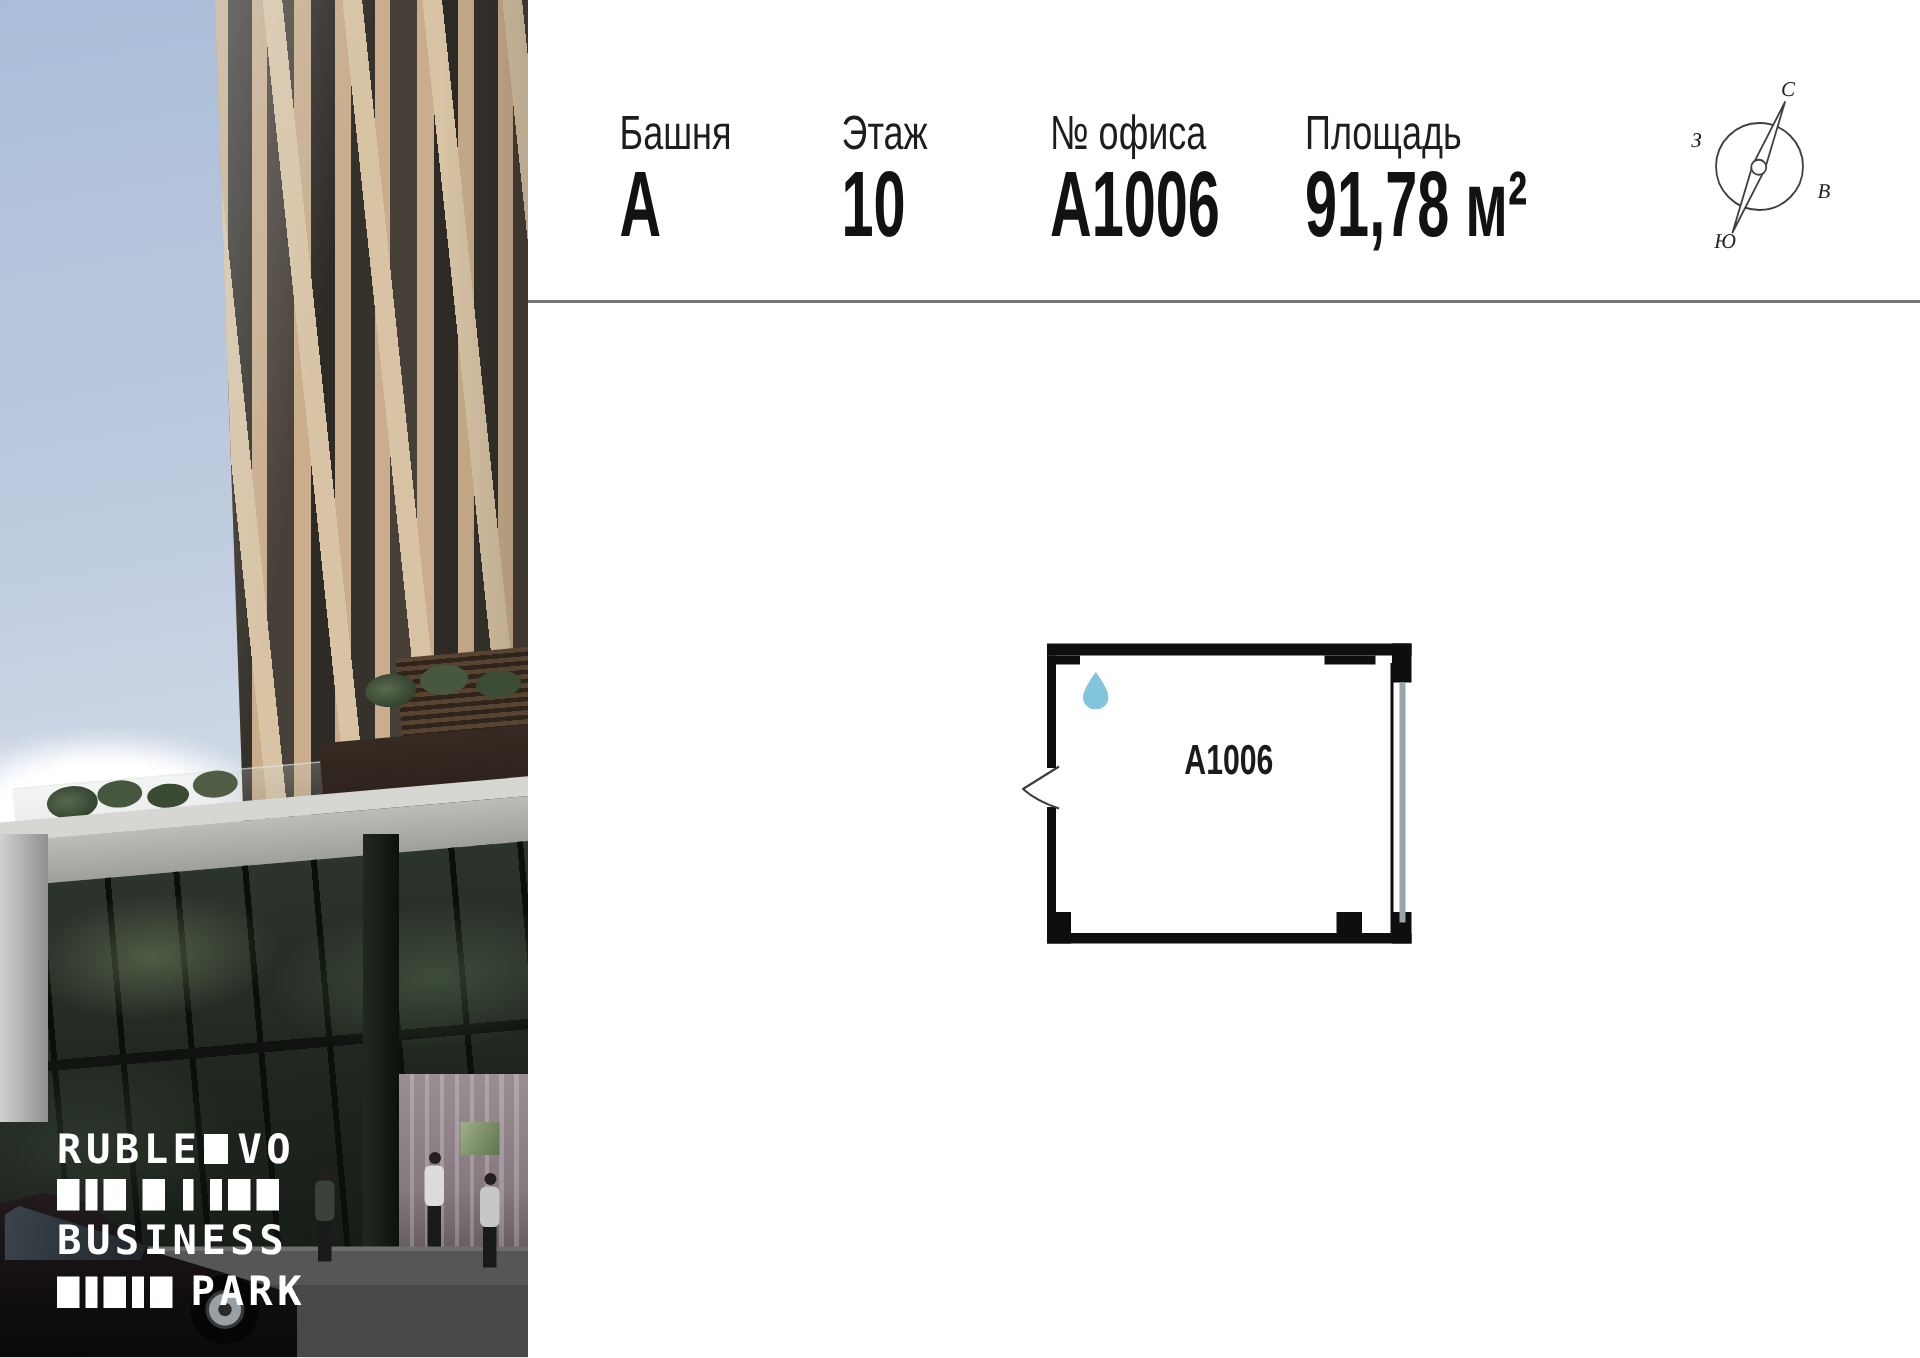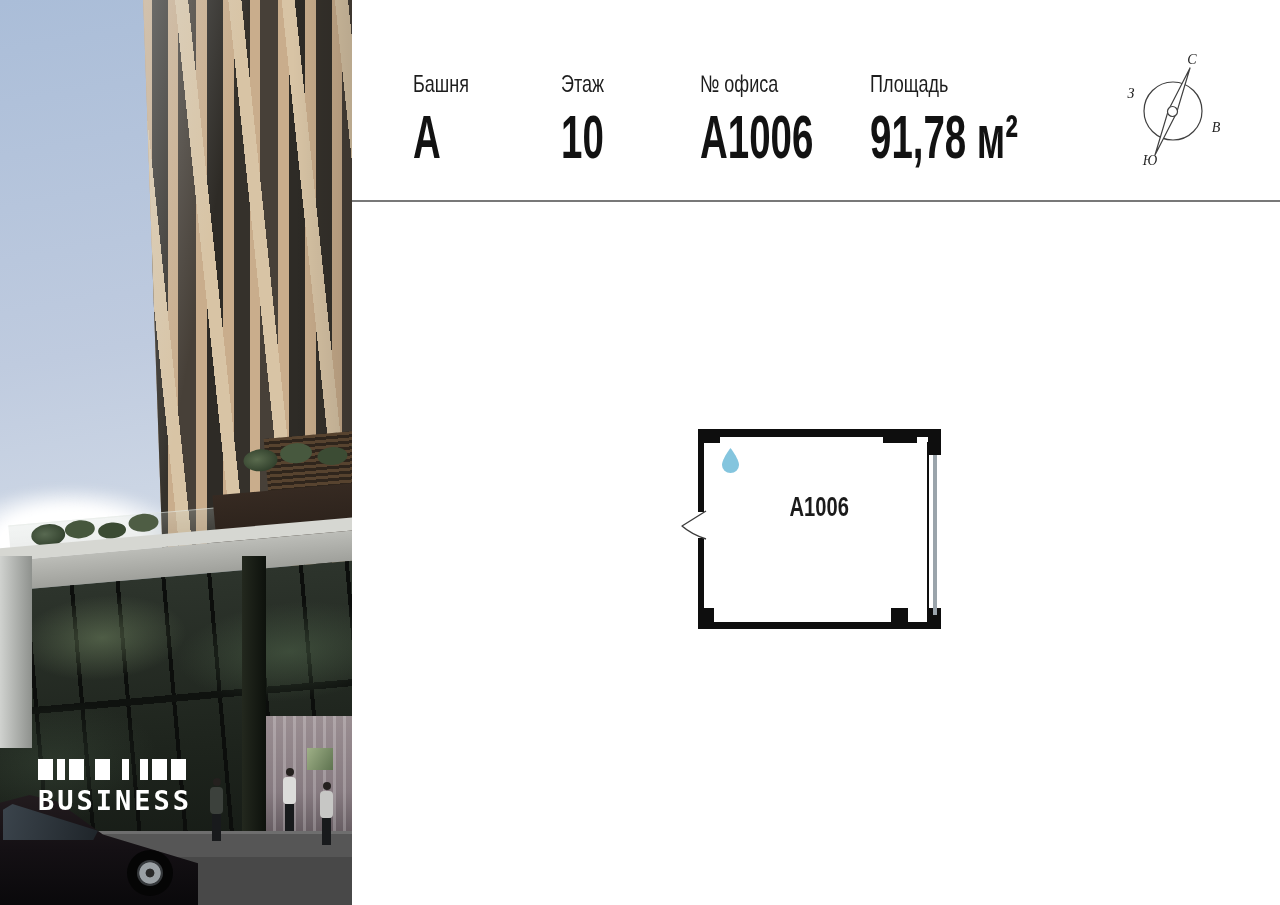--- a/index.html
+++ b/index.html
@@ -93,21 +93,21 @@
   .logo-block{display:inline-block;width:16px;height:20px;background:#ffffff;margin:0 6px 2px 2px;}
   .bars{height:21px;margin-top:6px;display:flex;align-items:stretch;}
   .bars span{display:inline-block;background:#ffffff;}
   .row-park{margin-top:7px;display:flex;align-items:center;}
   .row-park .bars{margin-top:0;}
   .row-park .park-text{font-size:27px;line-height:1;letter-spacing:3px;margin-left:12px;}
   .logo .l2{margin-top:7px;}
 
   
   .hcol{position:absolute;top:0;}
-  .hlabel{position:absolute;top:70px;font-size:24px;color:#1d1d1d;letter-spacing:0;}
+  .hlabel{position:absolute;top:70px;font-size:32px;color:#1d1d1d;letter-spacing:0;}
   .hvalue{position:absolute;top:106px;font-size:62px;font-weight:bold;color:#121212;line-height:1;}
   .hc1{left:413px;} .hc2{left:561px;} .hc3{left:700px;} .hc4{left:870px;}
 
   .divider{position:absolute;left:352px;right:0;top:200px;height:2px;background:#787878;}
 
   
   .compass{position:absolute;left:1118px;top:50px;width:112px;height:122px;}
   .compass text{font-family:"Liberation Serif",serif;font-style:italic;font-size:14px;fill:#222;}
 
   
@@ -176,33 +176,48 @@
       <div class="legs"></div>
   </div>
 
   <div class="car">
     <div class="car-body"></div>
     <div class="car-window"></div>
     <div class="wheel"></div>
   </div>
 
   <div class="logo">
+    <div class="logo-line">
+      <span>RUBLE</span>
+      <span class="logo-block"></span>
+      <span>VO</span>
+    </div>
     <div class="bars">
         <span style="width: 15px; margin-right: 4px;"></span>
         <span style="width: 8px; margin-right: 4px;"></span>
         <span style="width: 15px; margin-right: 11px;"></span>
         <span style="width: 15px; margin-right: 12px;"></span>
         <span style="width: 7px; margin-right: 11px;"></span>
         <span style="width: 8px; margin-right: 4px;"></span>
         <span style="width: 15px; margin-right: 4px;"></span>
         <span style="width: 15px; margin-right: 0px;"></span>
       </div>
     <div class="logo-line l2">
       <span>BUSINESS</span>
     </div>
+    <div class="row-park">
+      <div class="bars">
+          <span style="width: 15px; margin-right: 4px;"></span>
+          <span style="width: 8px; margin-right: 4px;"></span>
+          <span style="width: 15px; margin-right: 4px;"></span>
+          <span style="width: 8px; margin-right: 4px;"></span>
+          <span style="width: 15px; margin-right: 0px;"></span>
+        </div>
+      <span class="park-text">PARK</span>
+    </div>
   </div>
 </div>
 
 <div>
   <div class="hcol hc1">
     <span class="hlabel"><span class="cond" style="transform:scaleX(0.75);">Башня</span></span>
     <span class="hvalue"><span class="cond">А</span></span>
   </div>
   <div class="hcol hc2">
     <span class="hlabel"><span class="cond" style="transform:scaleX(0.75);">Этаж</span></span>

